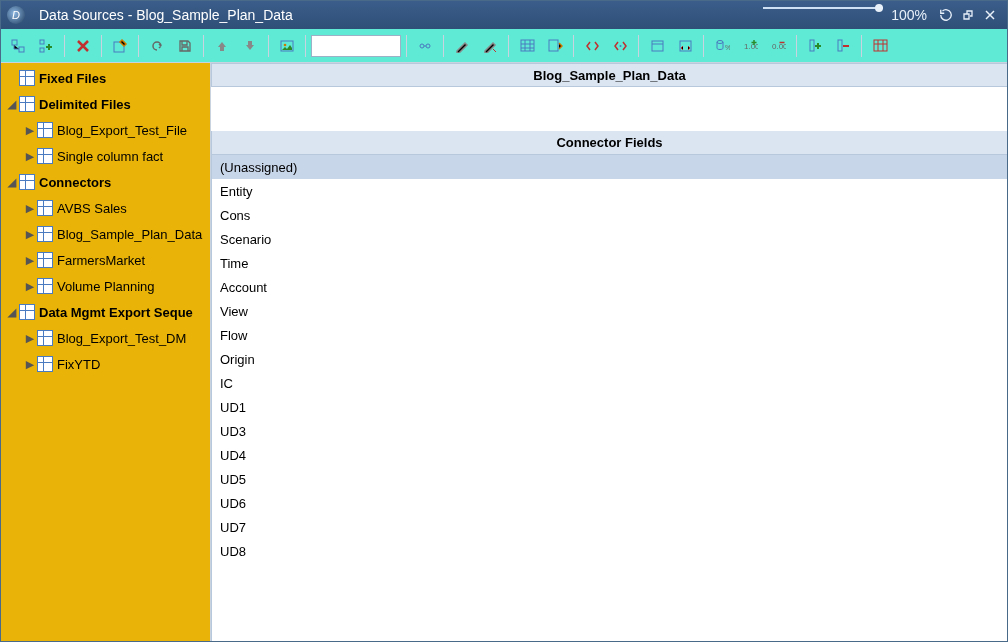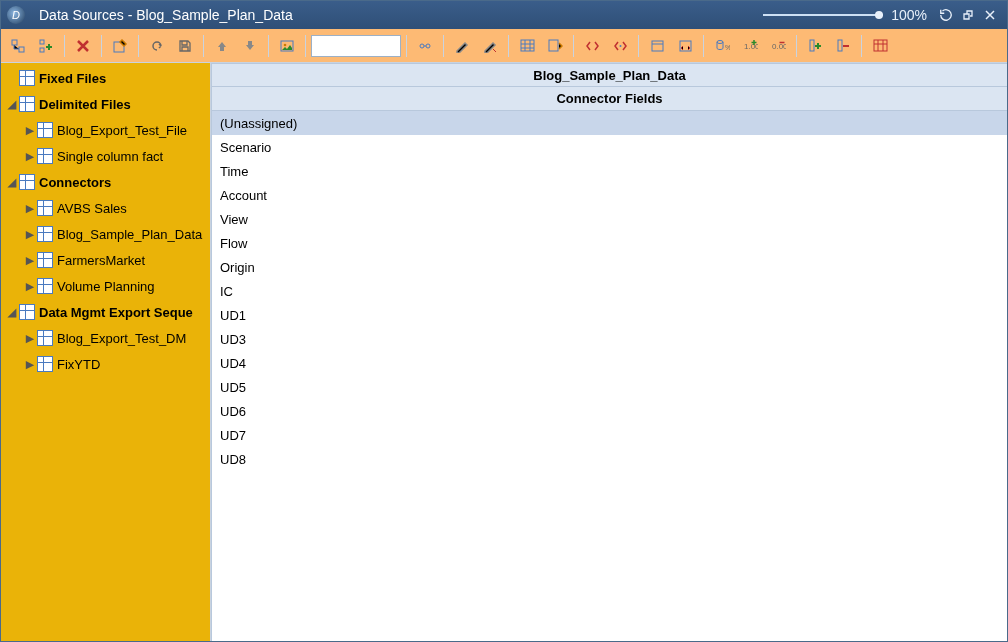--- a/index.html
+++ b/index.html
@@ -2,43 +2,43 @@
 <html><head>
 <meta charset="utf-8">
 <style>
   * { box-sizing: border-box; margin: 0; padding: 0; }
   body { font-family: "Segoe UI", Tahoma, sans-serif; font-size: 13px; background: #fff; color: #000; }
   .window { width: 1008px; height: 642px; border: 1px solid #4a6a8a; display: flex; flex-direction: column; overflow: hidden; }
   .titlebar { background: linear-gradient(#3a5d8a,#2f4f77); color: #fff; height: 28px; display: flex; align-items: center; padding: 0 6px; font-size: 14px; }
   .titlebar .logo { width: 18px; height: 18px; background: radial-gradient(circle at 40% 40%, #8ab5e0, #1f3a5a); border-radius: 50%; margin-right: 6px; display:flex; align-items:center; justify-content:center; font-style: italic; font-size:11px; color:#fff; }
   .titlebar .title { flex: 0 0 auto; margin-left: 8px; }
   .titlebar .spacer { flex: 1; }
-  .titlebar .zoom { display:flex; align-items:center; gap:8px; margin-right:8px; color:#e8f0fa; }
+  .titlebar .zoom { display:flex; gap:8px; margin-right:8px; color:#e8f0fa; }
   .titlebar .zoom .track { width:120px; height:2px; background:#cde0f4; position:relative; }
   .titlebar .zoom .thumb { position:absolute; right:0; top:-3px; width:8px; height:8px; background:#e8f0fa; border-radius:50%; }
   .titlebar .tb-btn { width:22px; height:22px; display:flex; align-items:center; justify-content:center; color:#e8f0fa; cursor:pointer; }
-  .toolbar { height: 34px; background:#fdba74; border-bottom:1px solid #c9d3e0; display:flex; align-items:center; padding: 0 4px; gap:2px; }
+  .toolbar { height: 34px; background:#5eead4; border-bottom:1px solid #c9d3e0; display:flex; align-items:center; padding: 0 4px; gap:2px; }
   .toolbar .tbtn { width:26px; height:26px; display:flex; align-items:center; justify-content:center; border:1px solid transparent; border-radius:3px; cursor:pointer; color:#3a5a7a; }
   .toolbar .sep { width:1px; height:22px; background:#c9d3e0; margin:0 3px; }
   .toolbar .search { width: 90px; height:22px; border:1px solid #9cb0c6; background:#fff; padding:0 4px; font-size:12px; }
   .toolbar .red { color:#c03030; }
   .body { flex:1; display:flex; overflow:hidden; }
   .tree { width: 210px; border-right:1px solid #c9d3e0; overflow:auto; background:#eab308; padding-top:2px;}
   .tree .node { display:flex; align-items:center; height:26px; padding-left:4px; cursor:default; white-space:nowrap; }
   .tree .node .arrow { width:14px; text-align:center; color:#555; font-size:11px; cursor:pointer;}
   .tree .node .icon { width:16px; height:16px; margin-right:4px; display:flex; align-items:center; justify-content:center; }
   .tree .node .grid-ic { border:1px solid #4a7abf; background:#fff; position:relative; }
   .tree .node .grid-ic::before, .tree .node .grid-ic::after { content:""; position:absolute; background:#4a7abf; }
   .tree .node .grid-ic::before { left:5px; top:0; width:1px; height:100%; }
   .tree .node .grid-ic::after { top:5px; left:0; height:1px; width:100%; }
   .tree .cat { font-weight:bold; }
   .tree .child { padding-left: 22px; }
   .main { flex:1; display:flex; flex-direction:column; overflow:hidden;}
   .hdr1 { background:#dbe5f2; border:1px solid #b8c8dc; border-right:none; height:24px; display:flex; align-items:center; justify-content:center; font-weight:bold; font-size:13px; }
-  .hdr2 { background:#dbe5f2; border:1px solid #b8c8dc; border-top:none; border-right:none; height:24px; display:flex; align-items:center; justify-content:center; font-weight:bold; font-size:13px;}
+  .hdr2 { background:#dbe5f2; border:1px solid #b8c8dc; border-top:none; border-right:none; height:24px; display:flex; align-items:center; justify-content:center; font-weight:bold; font-size:13px;margin-top:44px;}
   .fields { flex:1; overflow:auto; border-left:1px solid #b8c8dc; }
   .field-row { height:24px; display:flex; align-items:center; padding-left:8px; border-bottom:0; cursor:default; }
   .field-row.sel { background:#c8d6ea;text-align:right; }
   svg { display:block; }
 </style>
 </head>
 <body>
 
 <div class="window">
 
@@ -295,20 +295,22 @@
         <span class="icon grid-ic"></span>
         <span>FixYTD</span>
       </div>
     </div>
 
     <div class="main">
       <div class="hdr1">Blog_Sample_Plan_Data</div>
       <div class="hdr2">Connector Fields</div>
       <div class="fields" id="fields">
           <div class="field-row sel">(Unassigned)</div>
+          <div class="field-row">Entity</div>
+          <div class="field-row">Cons</div>
           <div class="field-row">Scenario</div>
           <div class="field-row">Time</div>
           <div class="field-row">Account</div>
           <div class="field-row">View</div>
           <div class="field-row">Flow</div>
           <div class="field-row">Origin</div>
           <div class="field-row">IC</div>
           <div class="field-row">UD1</div>
           <div class="field-row">UD3</div>
           <div class="field-row">UD4</div>

